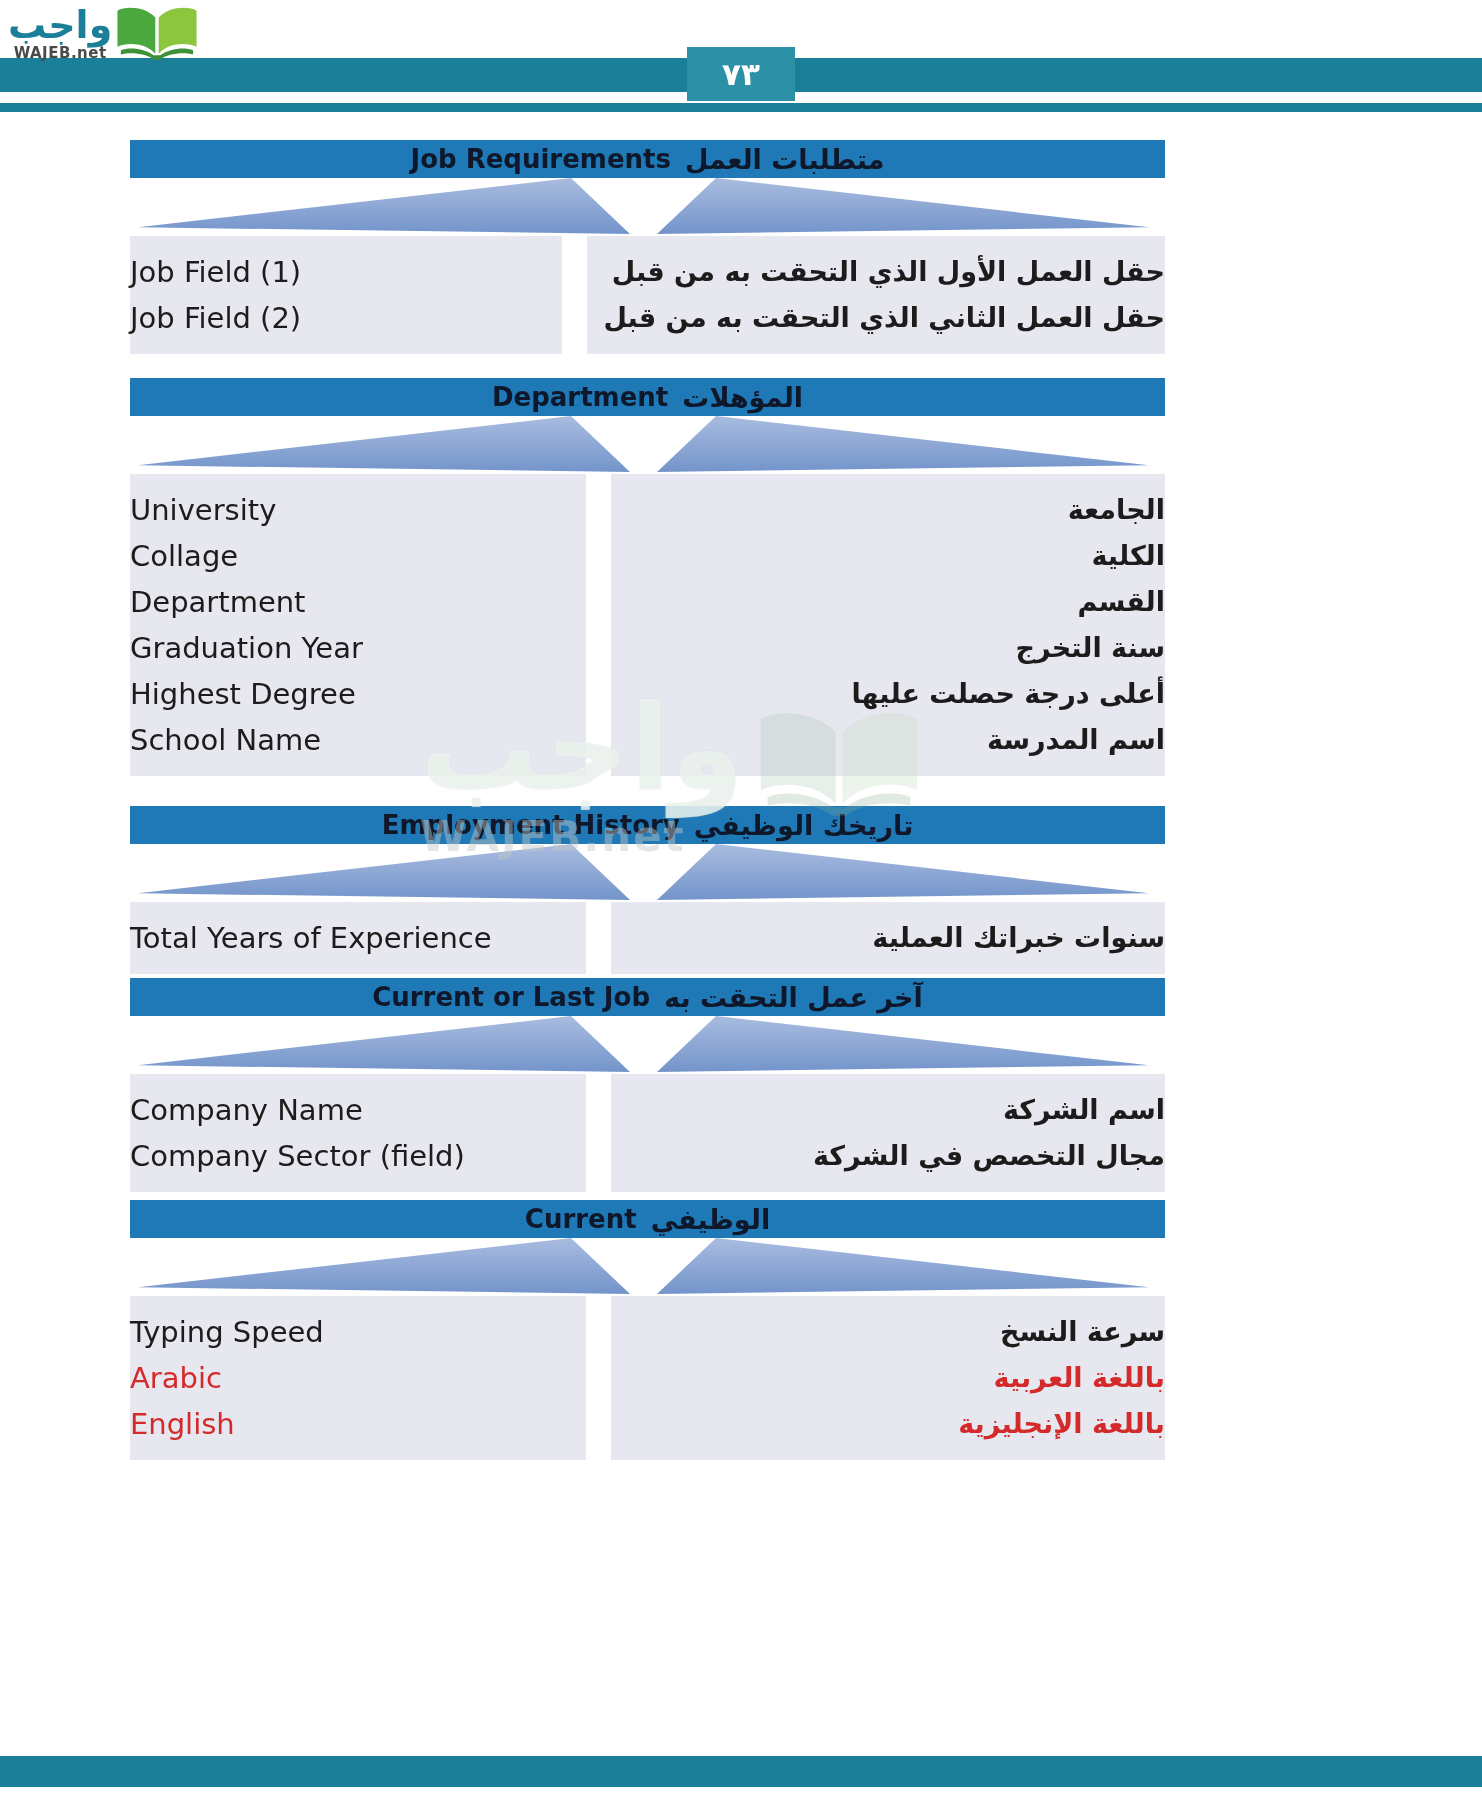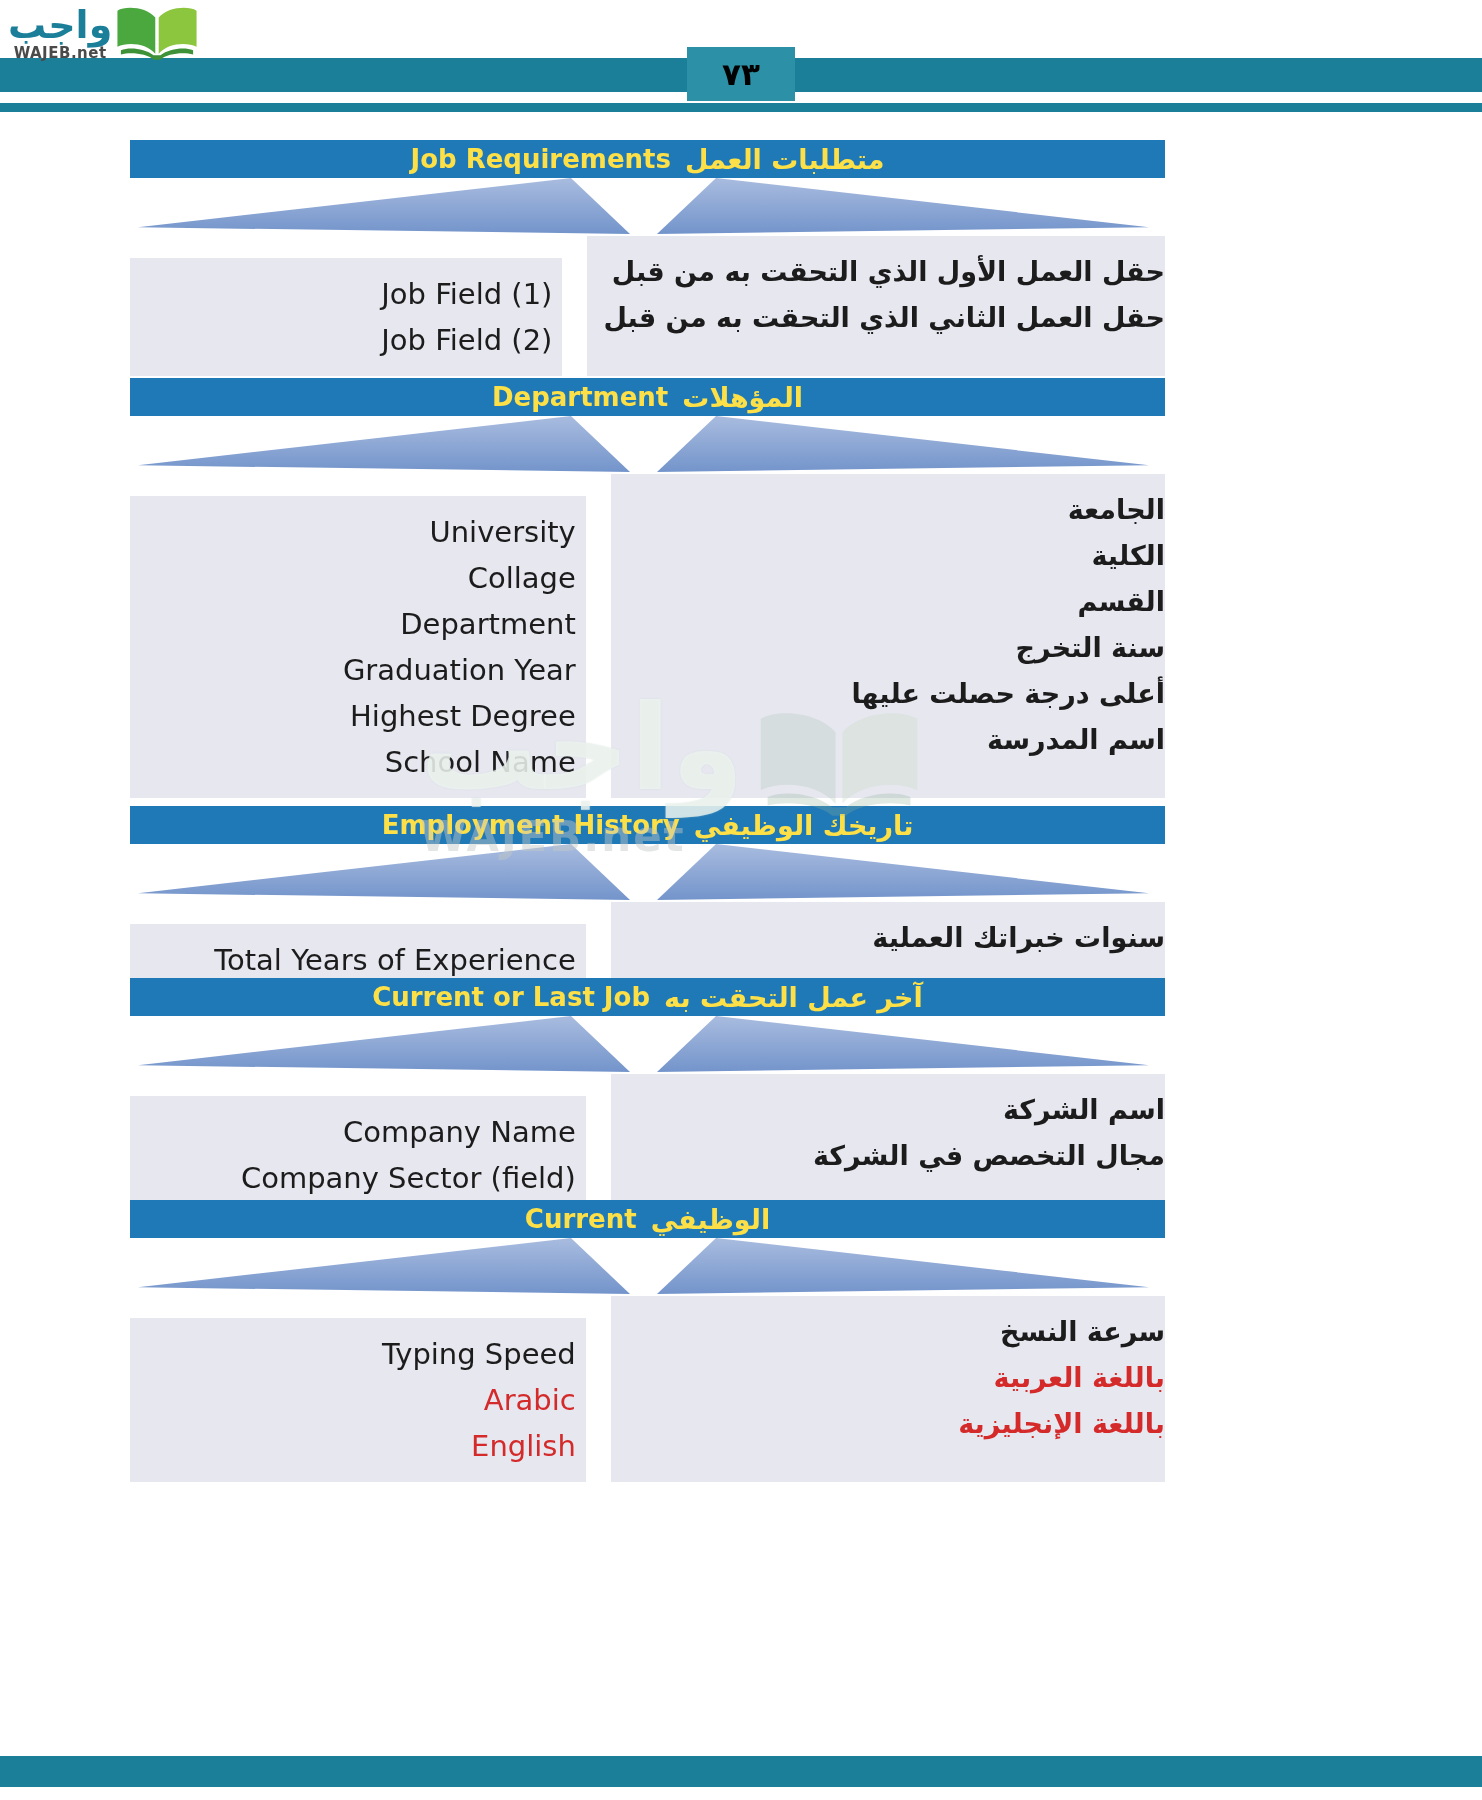--- a/index.html
+++ b/index.html
@@ -11,42 +11,42 @@
   .page{
     position:relative; width:1482px; height:1800px; background:#ffffff;
     font-family:"DejaVu Sans", sans-serif; color:var(--text); overflow:hidden; margin:0 auto;
   }
   
   .band-main{position:absolute; top:58px; left:0; width:100%; height:34px; background:var(--teal);}
   .band-thin{position:absolute; top:103px; left:0; width:100%; height:9px; background:var(--teal);}
   .band-bottom{position:absolute; top:1756px; left:0; width:100%; height:31px; background:var(--teal);}
   .page-num-box{
     position:absolute; top:47px; left:687px; width:108px; height:54px; background:var(--tealBox);
-    color:#000000; font-size:31px; font-weight:bold; display:flex; align-items:center; justify-content:center;
+    color:#ffffff; font-size:31px; font-weight:bold; display:flex; align-items:center; justify-content:center;
   }
   
   .logo{position:absolute; top:4px; left:8px; display:flex; align-items:flex-start; z-index:10;}
   .logo-text{display:flex; flex-direction:column; align-items:center; margin-right:2px;}
   .logo-ar{color:var(--teal); font-size:38px; font-weight:bold; line-height:42px;}
   .logo-latin{font-size:15px; font-weight:bold; color:#4a4a4a; letter-spacing:.5px; margin-top:-2px;}
   
   .section{position:absolute; left:130px; width:1035px;}
   .sec-header{
-    height:38px; background:var(--headerBlue); color:#fde047; display:flex; align-items:center;
+    height:38px; background:var(--headerBlue); color:#0f172a; display:flex; align-items:center;
     justify-content:center; gap:14px; font-weight:bold;
   }
   .hdr-en{font-size:26px;}
   .hdr-ar{font-size:27px;}
   .funnel{position:relative; height:58px;}
   .tri{position:absolute; top:0; height:56px; background:linear-gradient(180deg,var(--triTop),var(--triBottom));}
   .tri-left{left:8px; width:492px; clip-path:polygon(88% 0, 100% 100%, 0 88%);}
   .tri-right{left:527px; width:492px; clip-path:polygon(12% 0, 0 100%, 100% 88%);}
   .cols{display:flex; gap:25px;}
   .box{background:var(--boxBg); padding:13px 0;}
-  .box-en{width:500px; text-align:right;margin-top:22px;}
+  .box-en{width:500px; }
   .box-ar{width:608px; text-align:right;}
   .row{line-height:46px; white-space:nowrap;}
   .box-en .row{font-size:29px; padding-right:10px;}
   .box-ar .row{font-size:27px; font-weight:bold; padding-left:16px;}
   .row.red{color:var(--red);}
   
   .s0{top:140px;} .s1{top:378px;} .s2{top:806px;} .s3{top:978px;} .s4{top:1200px;}
   
   .watermark{
     position:absolute; top:688px; left:420px; width:560px; height:210px; z-index:6;

